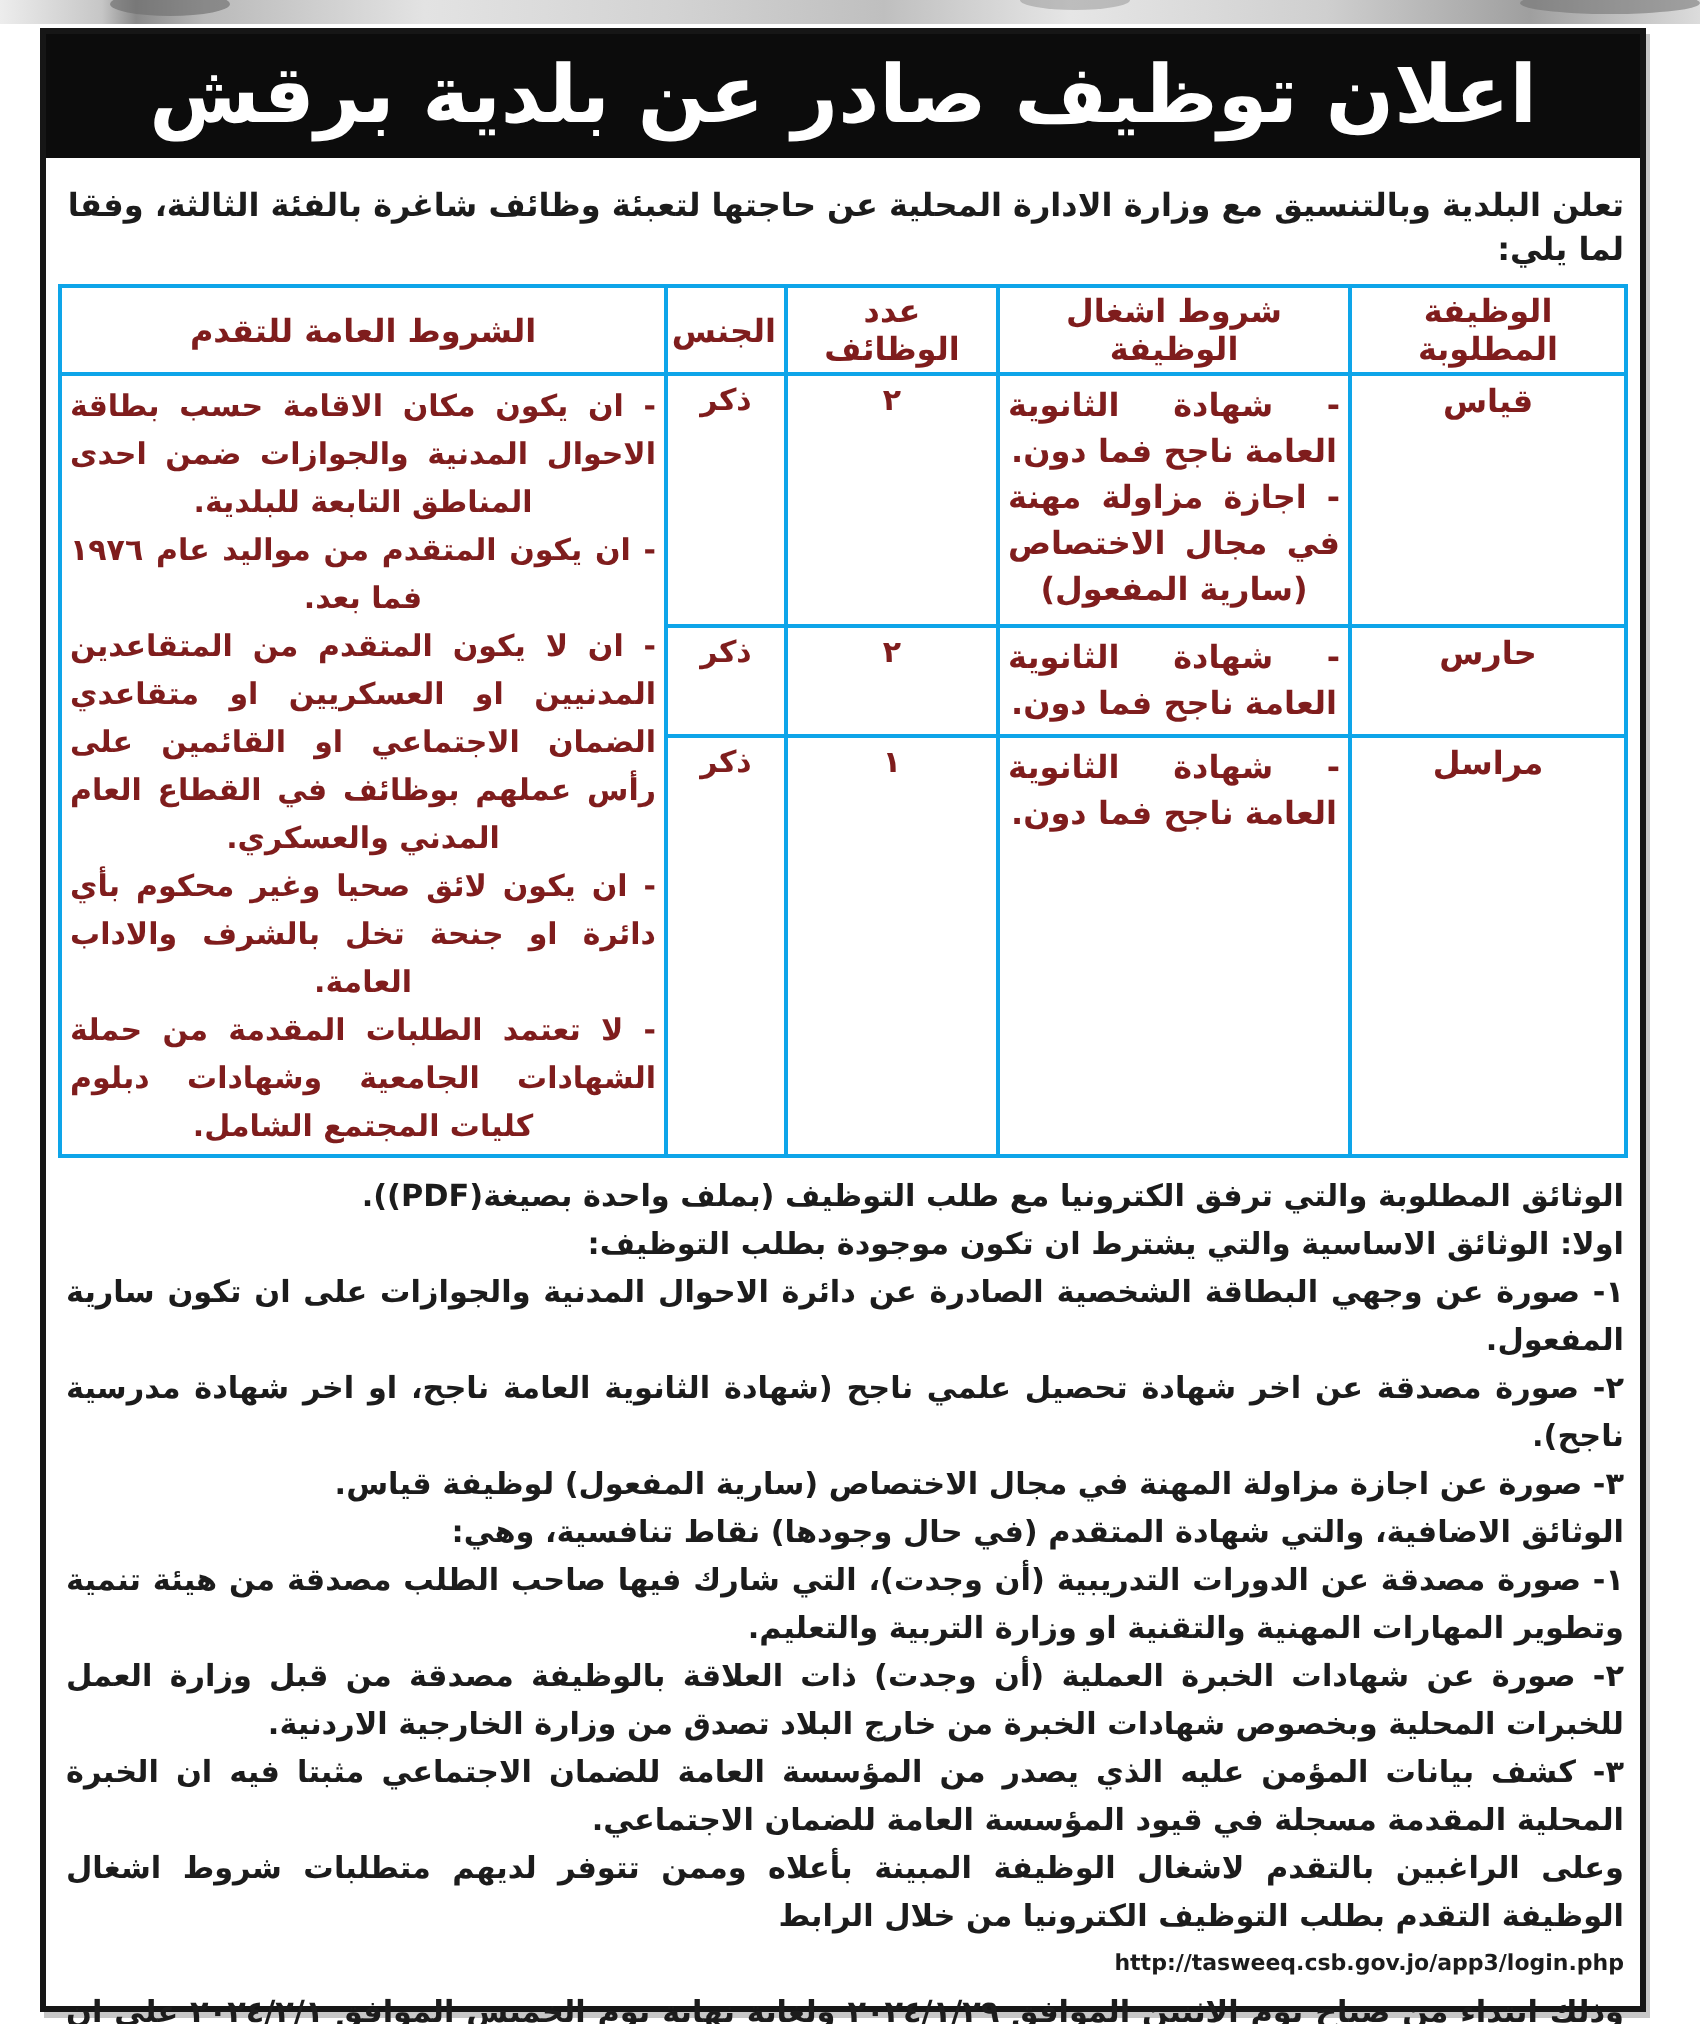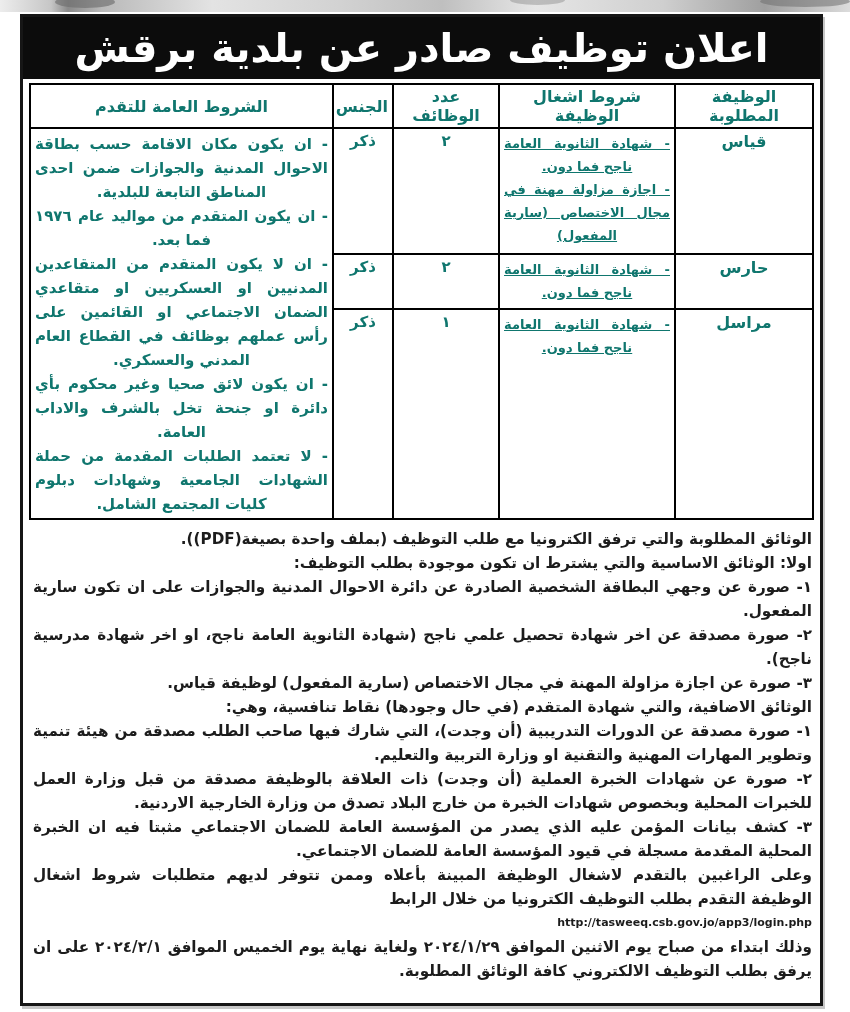--- a/index.html
+++ b/index.html
@@ -34,28 +34,28 @@
   }
   .intro{
     margin:13px 8px 6px 8px;
     font-size:16px;font-weight:bold;text-align:right;line-height:22px;
   }
   table.jobs{
     border-collapse:collapse;margin:4px 6px 0 6px;width:785px;
     table-layout:fixed;
   }
   table.jobs th,table.jobs td{
-    border:2px solid #000000;padding:3px 4px 2px 4px;vertical-align:top;
-    font-weight:bold;color:#0f766e;margin-left:20px;
+    border:2px solid #0ea5e9;padding:3px 4px 2px 4px;vertical-align:top;
+    font-weight:bold;color:#7f1d1d;margin-left:20px;
   }
   table.jobs th{
     font-size:16px;text-align:center;height:24px;padding-top:2px;vertical-align:middle;
   }
   td.pos{ text-align:center;font-size:16px;padding-top:7px;}
-  td.cond{ font-size:13px;text-decoration:underline;}
+  td.cond{ font-size:16px;}
   td.num,td.gen{ text-align:center;font-size:15px;padding-top:7px;}
   td.gencond{ font-size:15px;}
   .bullet{
     text-align:justify;text-align-last:center;line-height:24px;font-weight:bold;
   }
   td.cond .bullet{line-height:23px;}
   tr.r1{height:122px;} tr.r2{height:50px;} tr.r3{height:204px;}
 
   .body-text{margin:7px 8px 0 10px;}
   .body-text p{
@@ -74,20 +74,21 @@
 <div class="scan-blob blob1"></div>
 <div class="scan-blob blob2"></div>
 <div class="scan-blob blob3"></div>
 
 <div class="ad-box">
 
   <div class="title-bar">
     <div class="t">اعلان توظيف صادر عن بلدية برقش</div>
   </div>
 
+  <div class="intro">تعلن البلدية وبالتنسيق مع وزارة الادارة المحلية عن حاجتها لتعبئة وظائف شاغرة بالفئة الثالثة، وفقا لما يلي:</div>
 
   <table class="jobs">
     <colgroup>
       <col style="width:138px">
       <col style="width:176px">
       <col style="width:106px">
       <col style="width:60px">
       <col>
     </colgroup>
     <tbody>

